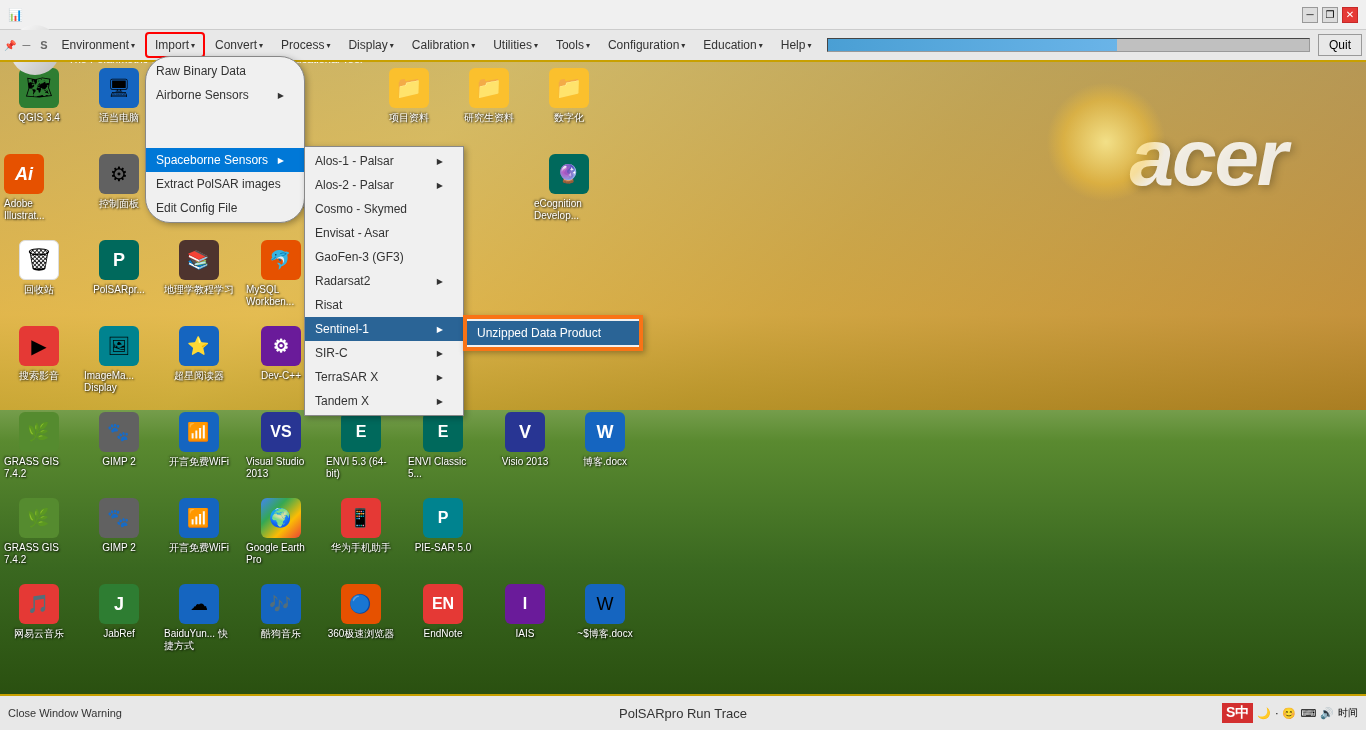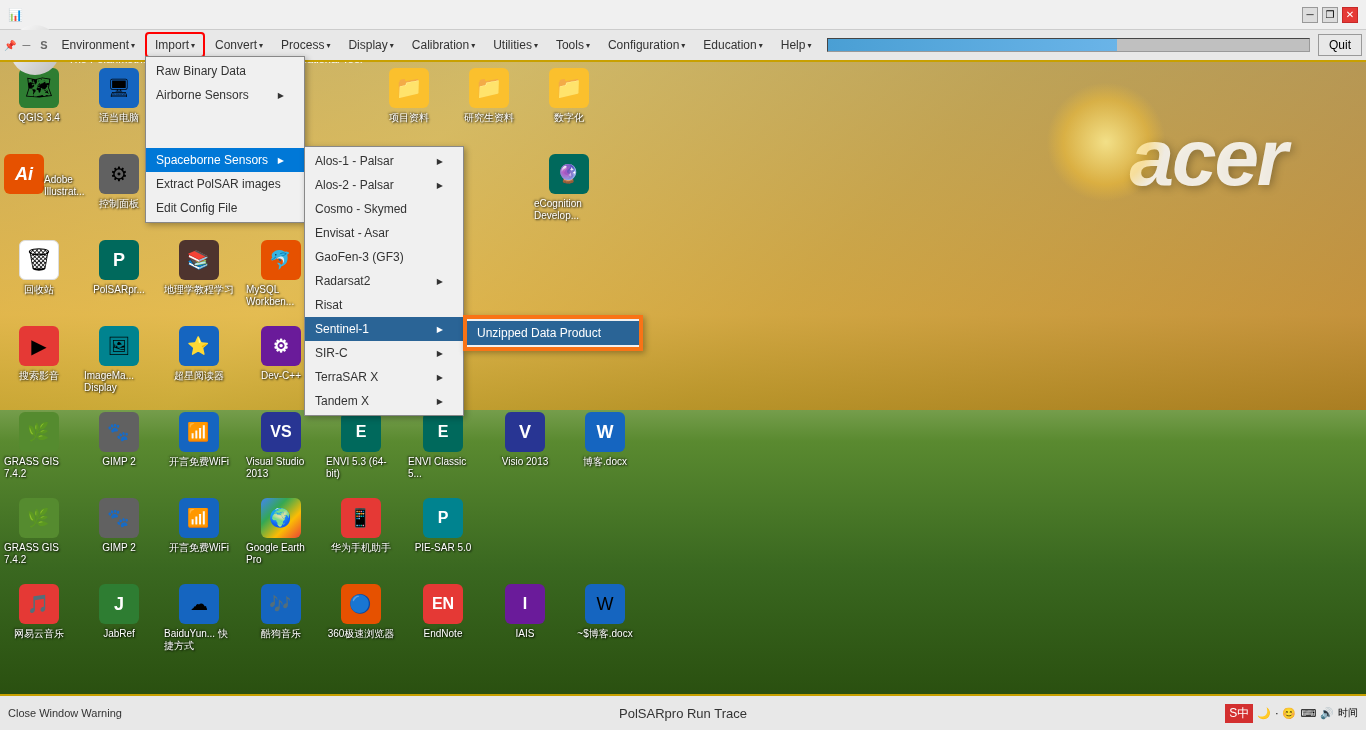--- a/index.html
+++ b/index.html
@@ -277,21 +277,21 @@
 
   <div class="menu-item">
     <span>Environment</span>
     <span class="arrow">▾</span>
   </div>
 
   <div class="menu-item import-btn" style="position:relative;">
     <span>Import</span>
     <span class="arrow">▾</span>
 
-    <div class="dropdown-menu" style="top:100%; left:-2px;">
+    <div class="dropdown-menu" style="top:100%; left:-2px;border-radius:25px;">
       <div class="dropdown-item">Raw Binary Data</div>
       <div class="dropdown-item" style="justify-content:space-between;">
         <span>Airborne Sensors</span>
         <span class="sub-arrow">▶</span>
       </div>
       <div class="dropdown-item active" style="justify-content:space-between; position:relative;">
         <span>Spaceborne Sensors</span>
         <span class="sub-arrow">▶</span>
 
         <div class="submenu" style="top:-2px;">
@@ -412,21 +412,21 @@
     </div>
     <div style="position:absolute; top:2px; left:80px; width:78px; display:flex; flex-direction:column; align-items:center; padding:4px; cursor:pointer; pointer-events:all;">
       <div class="icon-img icon-blue" style="font-size:18px;">🖥</div>
       <span class="icon-label">适当电脑</span>
     </div>
     <div style="position:absolute; top:2px; left:160px; width:78px; display:flex; flex-direction:column; align-items:center; padding:4px; cursor:pointer; pointer-events:all;">
       <div class="icon-img icon-red" style="font-size:16px; color:white; font-weight:bold;">CAJ</div>
       <span class="icon-label">CAJVie... 7.2</span>
     </div>
 
-    <div style="position:absolute; top:88px; left:0px; width:78px; display:flex; flex-direction:row; align-items:flex-end; padding:4px; cursor:pointer; pointer-events:all;">
+    <div style="position:absolute; top:88px; left:0px; width:78px; display:flex; flex-direction:column; align-items:flex-start; padding:4px; cursor:pointer; pointer-events:all;">
       <div class="icon-img icon-orange" style="font-size:18px; color:white; font-weight:bold; font-style:italic;">Ai</div>
       <span class="icon-label">Adobe Illustrat...</span>
     </div>
     <div style="position:absolute; top:88px; left:80px; width:78px; display:flex; flex-direction:column; align-items:center; padding:4px; cursor:pointer; pointer-events:all;">
       <div class="icon-img icon-gray" style="font-size:20px;">⚙</div>
       <span class="icon-label">控制面板</span>
     </div>
     <div style="position:absolute; top:88px; left:242px; width:78px; display:flex; flex-direction:column; align-items:center; padding:4px; cursor:pointer; pointer-events:all;">
       <div class="icon-img icon-blue" style="font-size:18px;">📦</div>
       <span class="icon-label">VirtualBox</span>
@@ -581,21 +581,21 @@
       <div class="icon-img icon-blue" style="font-size:18px; color:white; font-weight:bold;">W</div>
       <span class="icon-label">博客.docx</span>
     </div>
   </div>
 </div>
 
 <div id="bottombar">
   <span class="close-warning">Close Window Warning</span>
   <span class="run-trace">PolSARpro Run Trace</span>
   <div class="sys-tray">
-    <span style="background:#d32f2f; color:white; padding:1px 4px; font-size:12px; font-weight:normal;">S中</span>
+    <span style="background:#d32f2f; color:white; padding:1px 4px; font-size:14px; font-weight:bold;">S中</span>
     <span>🌙</span>
     <span>·</span>
     <span>😊</span>
     <span>⌨</span>
     <span>🔊</span>
     <span style="font-size:10px;">时间</span>
   </div>
 </div>
 
 </body></html>

